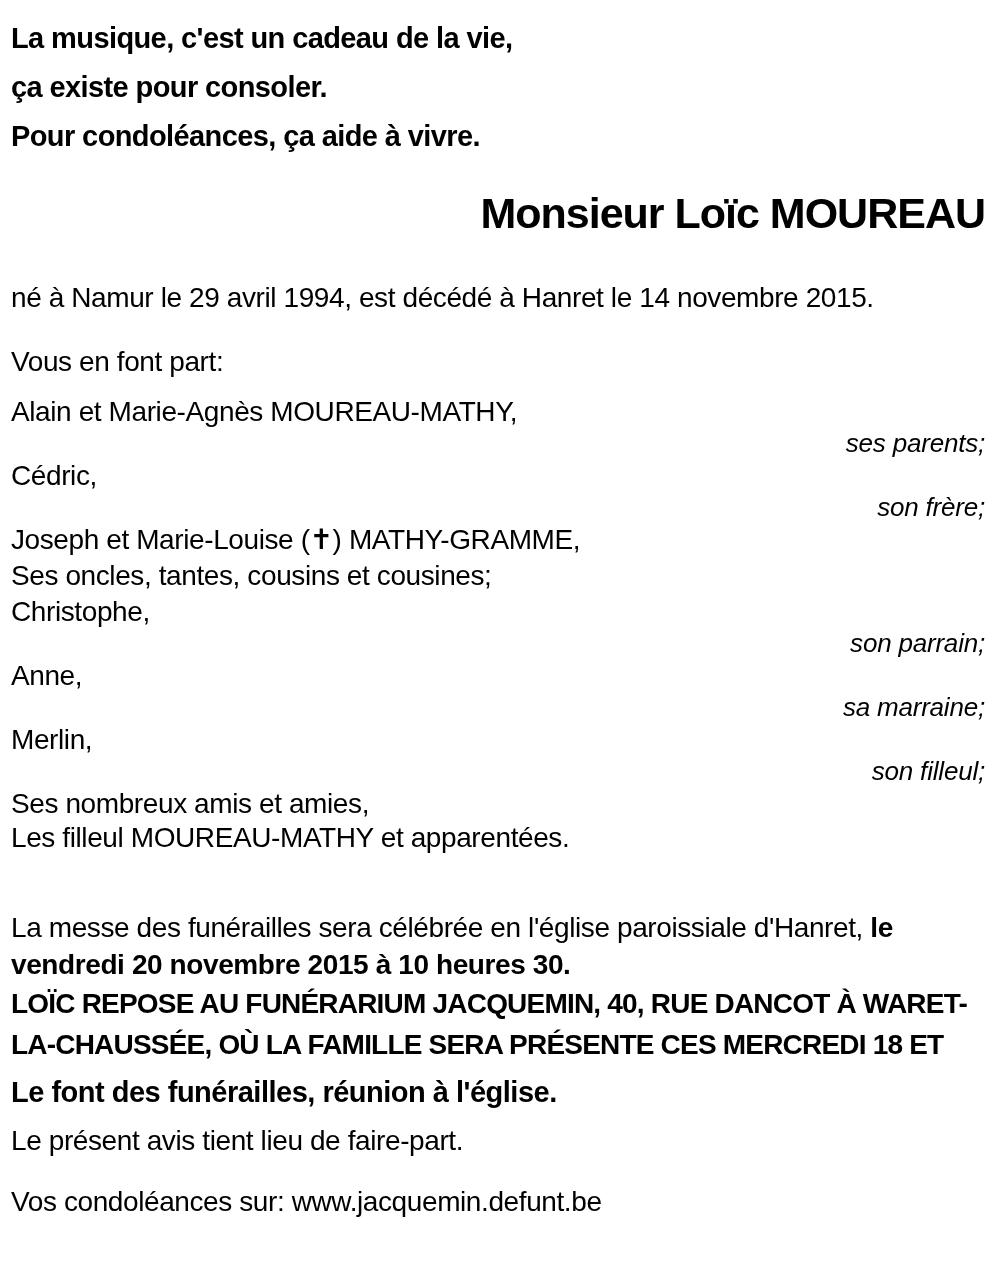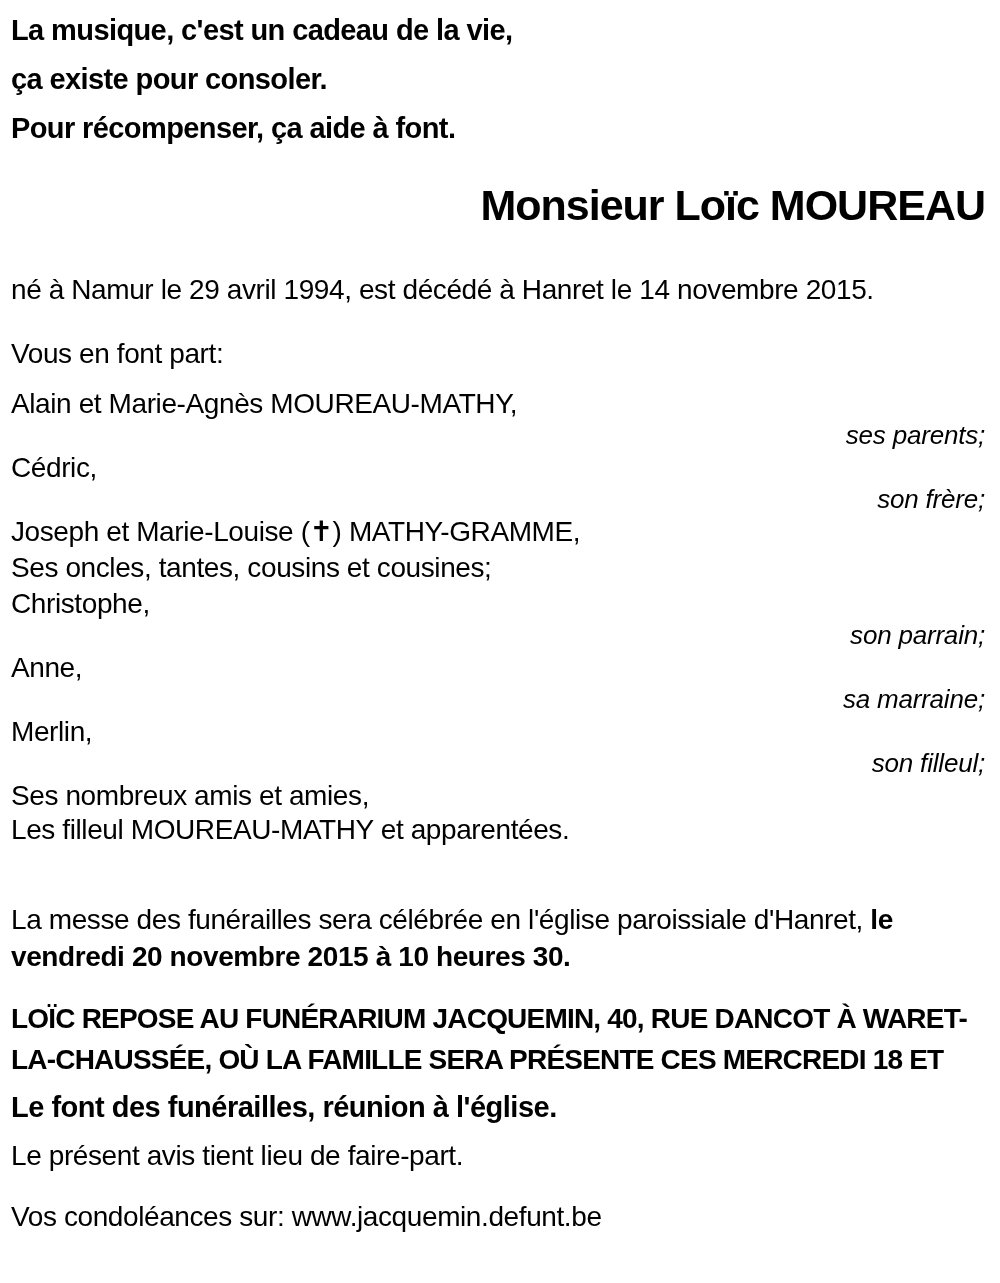--- a/index.html
+++ b/index.html
@@ -3,21 +3,21 @@
 <meta charset="utf-8">
 <style>
   html, body { margin: 0; padding: 0; background: #ffffff; }
   .page {
     width: 1000px;
     height: 1283px;
     box-sizing: border-box;
     background: #ffffff;
     color: #000000;
     font-family: "Liberation Sans", "DejaVu Sans", sans-serif;
-    padding: 6px 15px 0 11px;
+    padding: 14px 15px 0 11px;
     overflow: hidden;
   }
   
   .epigraph-line {
     font-weight: 700;
     font-size: 29px;
     line-height: 49px;
     letter-spacing: -0.6px;
     white-space: nowrap;
   }
@@ -57,21 +57,21 @@
   .row.solo  { }
   .row.solo-tight { margin-bottom: 0; }
   .ceremony {
     margin-top: 54px;
     font-size: 28px;
     line-height: 37px;
     letter-spacing: -0.4px;
   }
   .ceremony .bold { font-weight: 700; }
   .funerarium {
-    margin-top: 23px;
+    margin-top: 0;
     font-weight: 700;
     font-size: 28px;
     line-height: 41px;
     letter-spacing: -0.8px;
   }
   .funerarium .fline { white-space: nowrap; }
   .meeting {
     margin-top: 9px;
     font-weight: 700;
     font-size: 29px;
@@ -95,21 +95,21 @@
   }
 </style>
 </head>
 <body>
 
 <div class="page">
 
   <div class="epigraph">
     <div class="epigraph-line">La musique, c'est un cadeau de la vie,</div>
     <div class="epigraph-line">ça existe pour consoler.</div>
-    <div class="epigraph-line">Pour récompenser, ça aide à font.</div>
+    <div class="epigraph-line">Pour condoléances, ça aide à vivre.</div>
   </div>
 
   <h1 class="title">Monsieur Loïc MOUREAU</h1>
 
   <div class="body-line intro">né à Namur le 29 avril 1994, est décédé à Hanret le 14 novembre 2015.</div>
 
   <div class="body-line announce">Vous en font part:</div>
 
   <div class="mourners">
 

